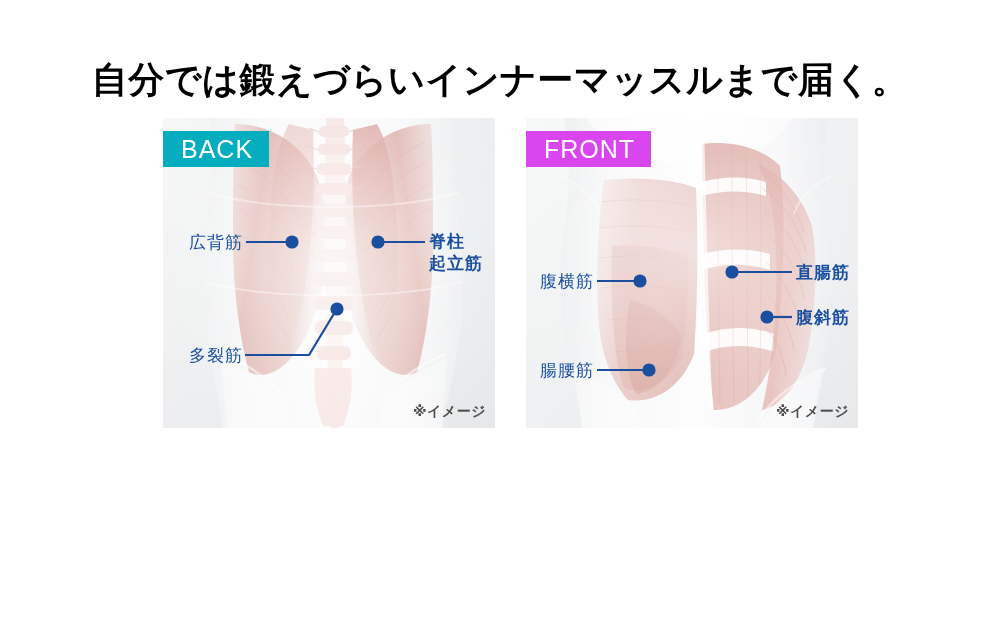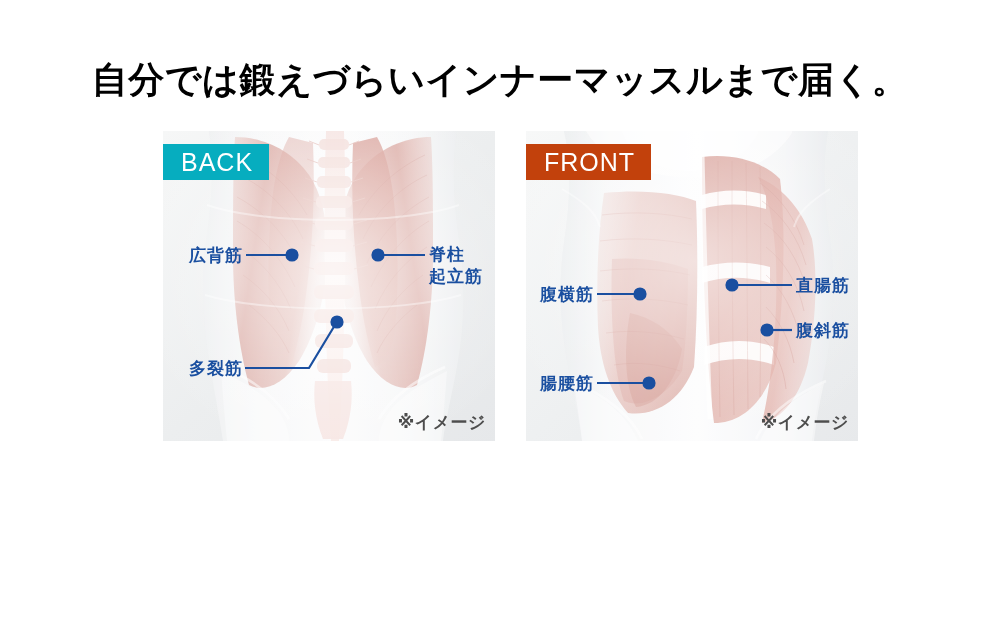--- a/index.html
+++ b/index.html
@@ -36,21 +36,21 @@
     color: #000000;
     line-height: 1.2;
     white-space: nowrap;
     margin-top: 32px;
   }
 
   
   .panels {
     position: absolute;
     left: 163px;
-    top: 131px;
+    top: 118px;
     width: 695px;
     height: 310px;
     display: flex;
     gap: 31px;
   }
   .panel {
     position: relative;
     width: 340px;
     height: 310px;
     overflow: hidden;
@@ -78,41 +78,41 @@
     letter-spacing: 1px;
     line-height: 1;
     z-index: 6;
     font-family: "Liberation Sans", sans-serif;
   }
 
   .imgnote {
     position: absolute;
     right: 9px;
     bottom: 7px;
-    font-size: 17px;
+    font-size: 14px;
     color: #4d4d4d;
     font-weight: bold;
     letter-spacing: 0.5px;
     z-index: 6;
     font-family: "Liberation Sans", "DejaVu Sans", sans-serif;
   }
 
   
   .callout {
     position: absolute;
     z-index: 7;
     color: #1a4fa0;
     font-size: 17px;
     line-height: 1.32;
     letter-spacing: 1px;
     white-space: nowrap;
     font-family: "Liberation Sans", "DejaVu Sans", sans-serif;
   }
   .callout.r { text-align: left; font-weight: bold; }
-  .callout.l { text-align: right; font-weight: bold; }
+  .callout.l { text-align: right; }
 
   .leaders {
     position: absolute;
     left: 0; top: 0;
     width: 340px; height: 310px;
     z-index: 5;
     pointer-events: none;
   }
 
   
@@ -423,21 +423,21 @@
           <circle cx="114" cy="163" r="5.5"></circle>
           <line x1="266" y1="154" x2="212" y2="154"></line>
           <circle cx="206" cy="154" r="5.5"></circle>
           <line x1="266" y1="199" x2="247" y2="199"></line>
           <circle cx="241" cy="199" r="5.5"></circle>
           <line x1="71" y1="252" x2="117" y2="252"></line>
           <circle cx="123" cy="252" r="5.5"></circle>
         </g>
       </svg>
 
-      <div class="badge" style="background:#c2410c;">
+      <div class="badge" style="background:#d946ef;">
         <span>FRONT</span>
       </div>
 
       <div class="callout l" style="left:-2px; top:153px; width:70px;">
         <span>腹横筋</span>
       </div>
 
       <div class="callout r" style="left:270px; top:144px;">
         <span>直腸筋</span>
       </div>

